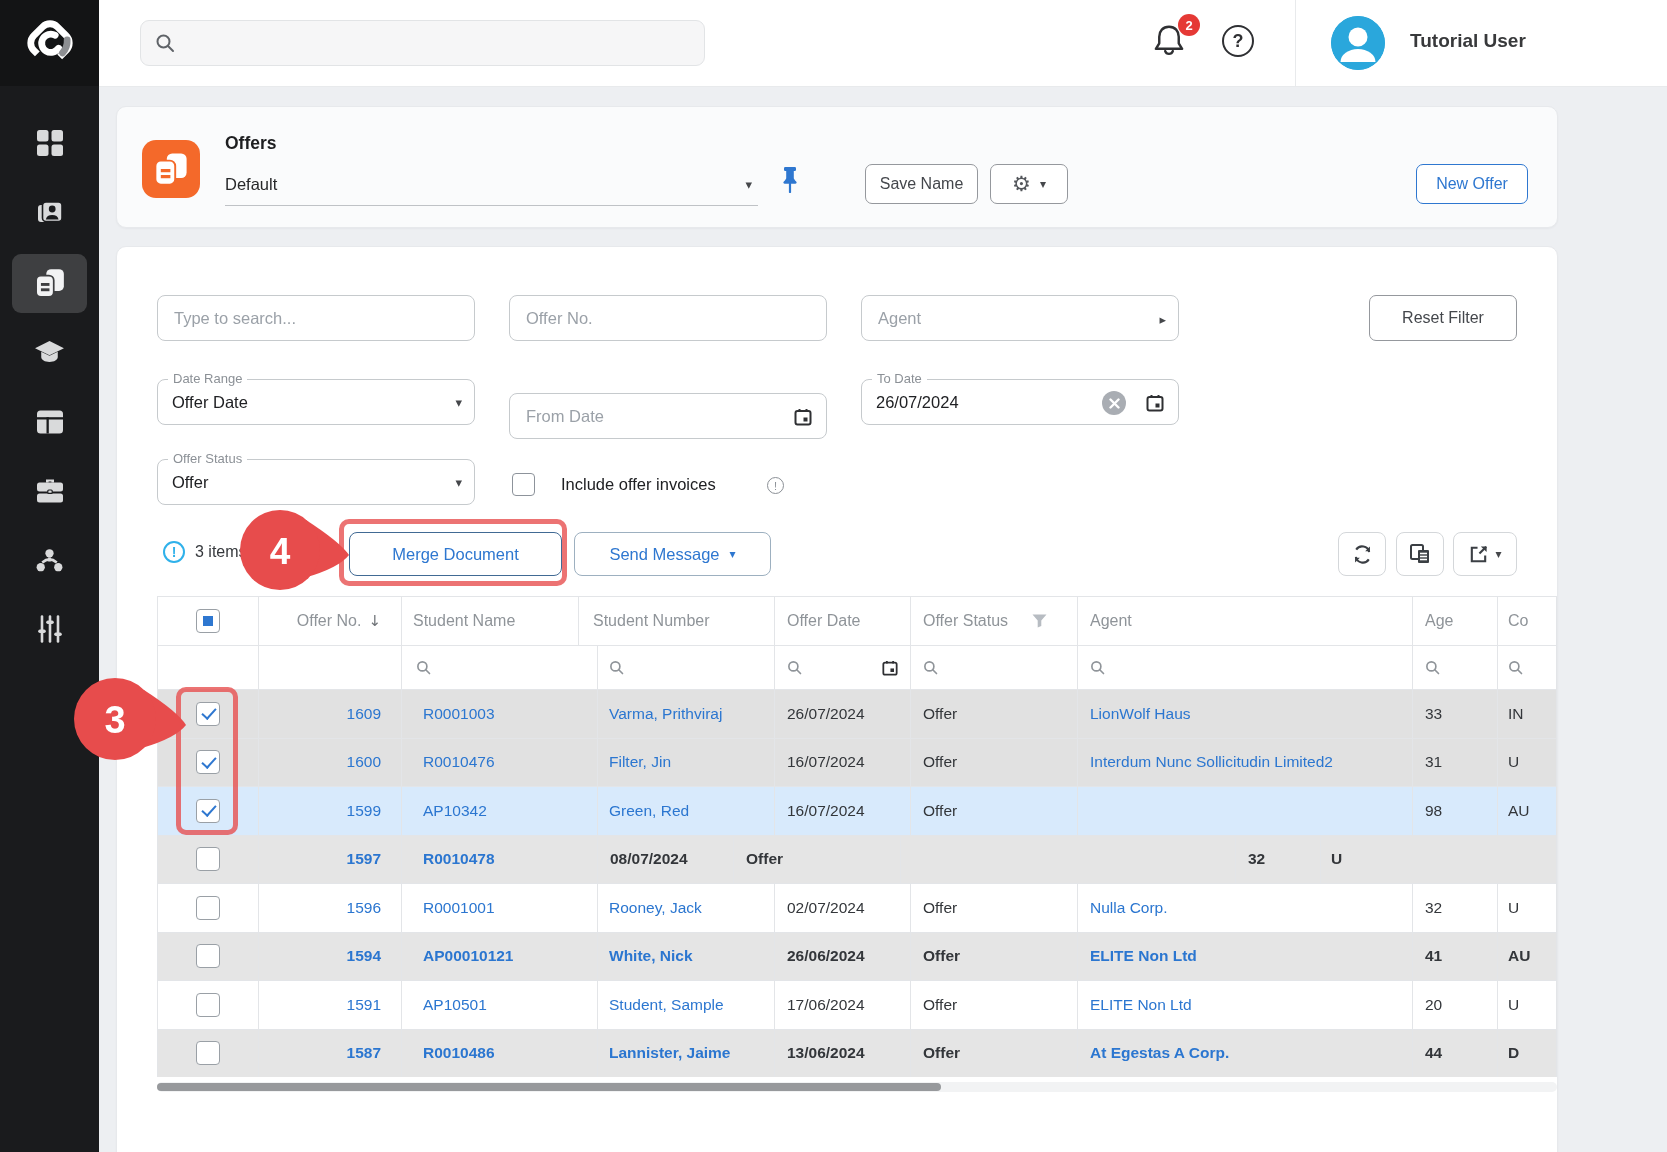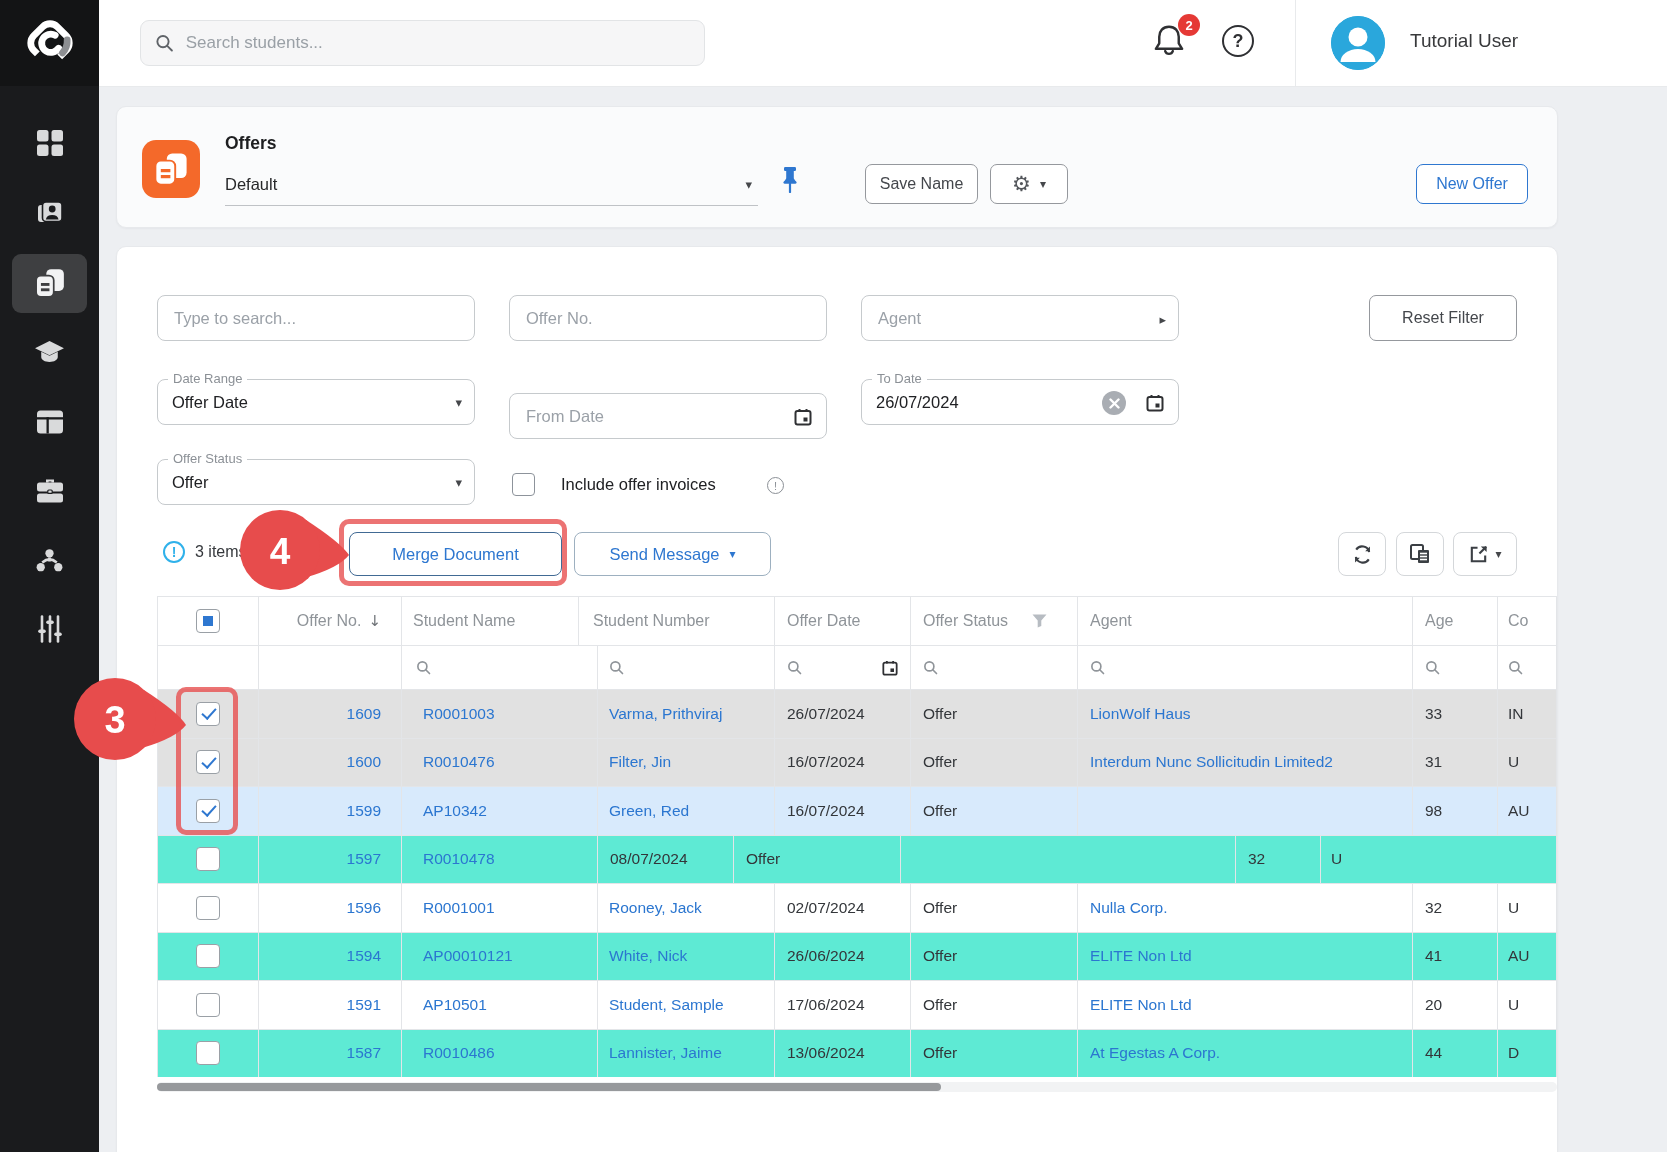--- a/index.html
+++ b/index.html
@@ -13,21 +13,21 @@
   .topbar{position:absolute;left:0;top:0;width:1667px;height:86px;background:#fff;border-bottom:1px solid #e8eaec;}
   .logo{position:absolute;left:0;top:0;width:99px;height:86px;background:#131415;display:flex;align-items:center;justify-content:center;}
   .searchbox{position:absolute;left:140px;top:20px;width:565px;height:46px;background:#f6f6f7;border:1px solid #e2e4e6;border-radius:9px;display:flex;align-items:center;padding:0 14px;box-sizing:border-box;}
   .searchbox input{border:none;outline:none;background:transparent;font-size:17px;color:#3c4043;width:100%;margin-left:10px;font-family:inherit;}
   .searchbox input::placeholder{color:#9aa0a6;}
   .bellwrap{position:absolute;left:1152px;top:22px;width:44px;height:44px;}
   .badge{position:absolute;right:-4px;top:-8px;min-width:22px;height:22px;border-radius:11px;background:#e53935;color:#fff;font-size:13px;font-weight:bold;display:flex;align-items:center;justify-content:center;padding:0 4px;box-sizing:border-box;}
   .helpwrap{position:absolute;left:1222px;top:25px;width:32px;height:32px;border:2.4px solid #2f3033;border-radius:50%;display:flex;align-items:center;justify-content:center;font-size:18px;font-weight:bold;color:#2f3033;box-sizing:border-box;}
   .topdivider{position:absolute;left:1295px;top:0;width:1px;height:86px;background:#e8eaec;}
   .avatar{position:absolute;left:1331px;top:16px;width:54px;height:54px;border-radius:50%;background:#2aa7dc;overflow:hidden;}
-  .username{position:absolute;left:1410px;top:30px;font-size:19px;font-weight:normal;color:#38393b;}
+  .username{position:absolute;left:1410px;top:30px;font-size:19px;font-weight:bold;color:#38393b;}
   
   .sidebar{position:absolute;left:0;top:86px;width:99px;height:1066px;background:#1a1b1d;}
   .sideitem{position:absolute;left:0;width:99px;height:60px;display:flex;align-items:center;justify-content:center;}
   .sideitem .pill{display:flex;align-items:center;justify-content:center;width:75px;height:59px;border-radius:9px;}
   .sideitem.active .pill{background:#3e3f41;}
   
   .card{position:absolute;background:#fff;border:1px solid #e7e9ec;border-radius:10px;box-shadow:0 1px 2px rgba(20,30,40,.04);}
   .headercard{left:116px;top:106px;width:1440px;height:120px;background:#fafbfc;}
   .maincard{left:116px;top:246px;width:1440px;height:930px;}
   
@@ -62,21 +62,21 @@
   .btn-merge{left:232px;top:285px;width:213px;height:44px;border:1px solid #416a94;border-radius:8px;font-size:16.5px;color:#2e77d0;}
   .btn-send{left:457px;top:285px;width:197px;height:44px;border:1px solid #9db0c0;border-radius:8px;font-size:16.5px;color:#2e77d0;gap:10px;}
   .btn-send .smallcaret{color:#2e77d0;}
   .iconbtn{position:absolute;top:285px;height:44px;border:1px solid #d4d7da;border-radius:8px;background:#fff;display:flex;align-items:center;justify-content:center;gap:6px;box-sizing:border-box;}
   
   .tablewrap{position:absolute;left:40px;top:349px;width:1400px;overflow:hidden;border:1px solid #e3e5e8;border-bottom:none;box-sizing:border-box;}
   .trow,.hrow,.frow{display:flex;width:1490px;}
   .hrow{height:48px;background:#fff;}
   .frow{height:43px;background:#fff;border-top:1px solid #e3e5e8;}
   .trow{height:47.5px;background:#fff;border-top:1px solid #e3e5e8;}
-  .trow.stripe{background:#5eead4;}
+  .trow.stripe{background:#e5e5e5;font-weight:bold;}
   .trow.selected{background:#e1e1e1;}
   .trow.focused{background:#d8eafc;}
   .cell{box-sizing:border-box;display:flex;align-items:center;border-right:1px solid #e3e5e8;overflow:hidden;white-space:nowrap;font-size:15.5px;color:#33363a;padding:0 12px;flex:none;}
   .c0{width:101px;justify-content:center;}
   .c1{width:143px;justify-content:flex-end;padding-right:20px;}
   .c2{width:196px;padding-left:21px;}
   .c3{width:177px;padding-left:11px;}
   .c4{width:136px;}
   .c5{width:167px;}
   .c6{width:335px;}
@@ -112,21 +112,20 @@
       </g>
       <path d="M40.5 21 a17 17 0 0 1 -4.5 12.5" fill="none" stroke="#8d8f92" stroke-width="6.5" stroke-linecap="round"></path>
     </svg>
   </div>
 
   <div class="searchbox">
     <svg width="20" height="20" viewBox="0 0 20 20">
       <circle cx="8.5" cy="8.5" r="6" fill="none" stroke="#5f6368" stroke-width="2"></circle>
       <line x1="13" y1="13" x2="18" y2="18" stroke="#5f6368" stroke-width="2" stroke-linecap="round"></line>
     </svg>
-    <input type="text" placeholder="Search students..." style="">
   </div>
 
   <div class="bellwrap">
     <svg width="34" height="36" viewBox="0 0 32 34">
       <path d="M16 4.5 c-5.8 0 -9.2 4.2 -9.2 9.4 v6.2 l-3.2 5.2 h24.8 l-3.2 -5.2 v-6.2 c0 -5.2 -3.4 -9.4 -9.2 -9.4 z" fill="none" stroke="#2f3033" stroke-width="2.3" stroke-linejoin="round"></path>
       <path d="M12.4 27.5 a3.8 3.8 0 0 0 7.2 0" fill="none" stroke="#2f3033" stroke-width="2.3" stroke-linecap="round"></path>
     </svg>
     <div class="badge">2</div>
   </div>
 

